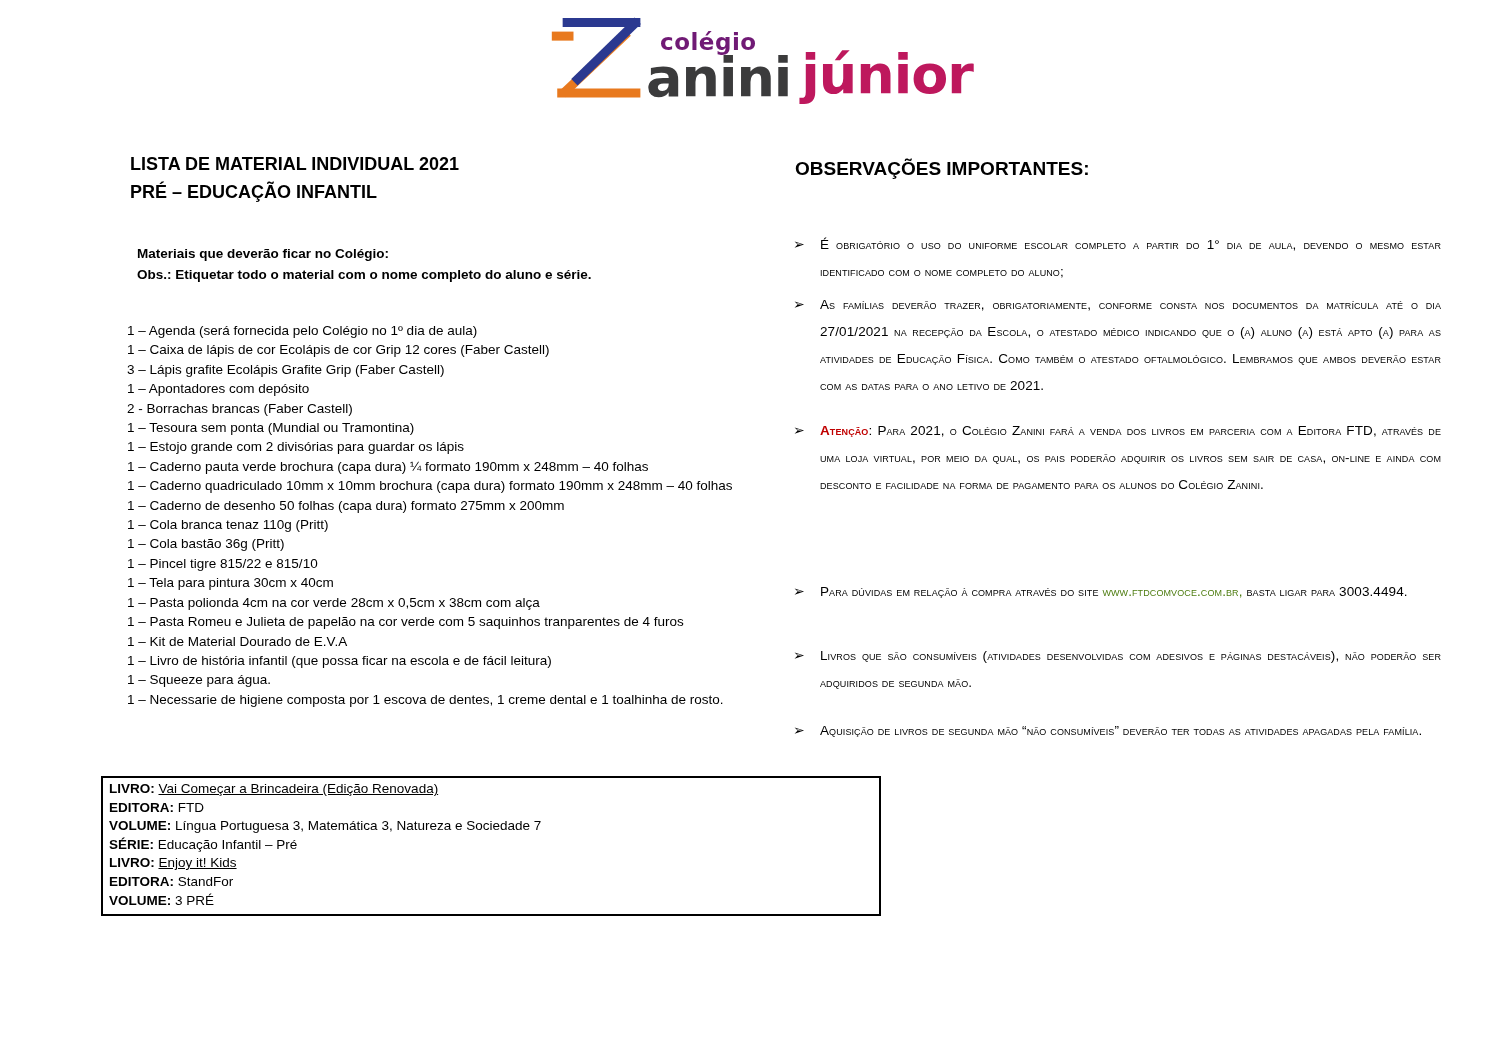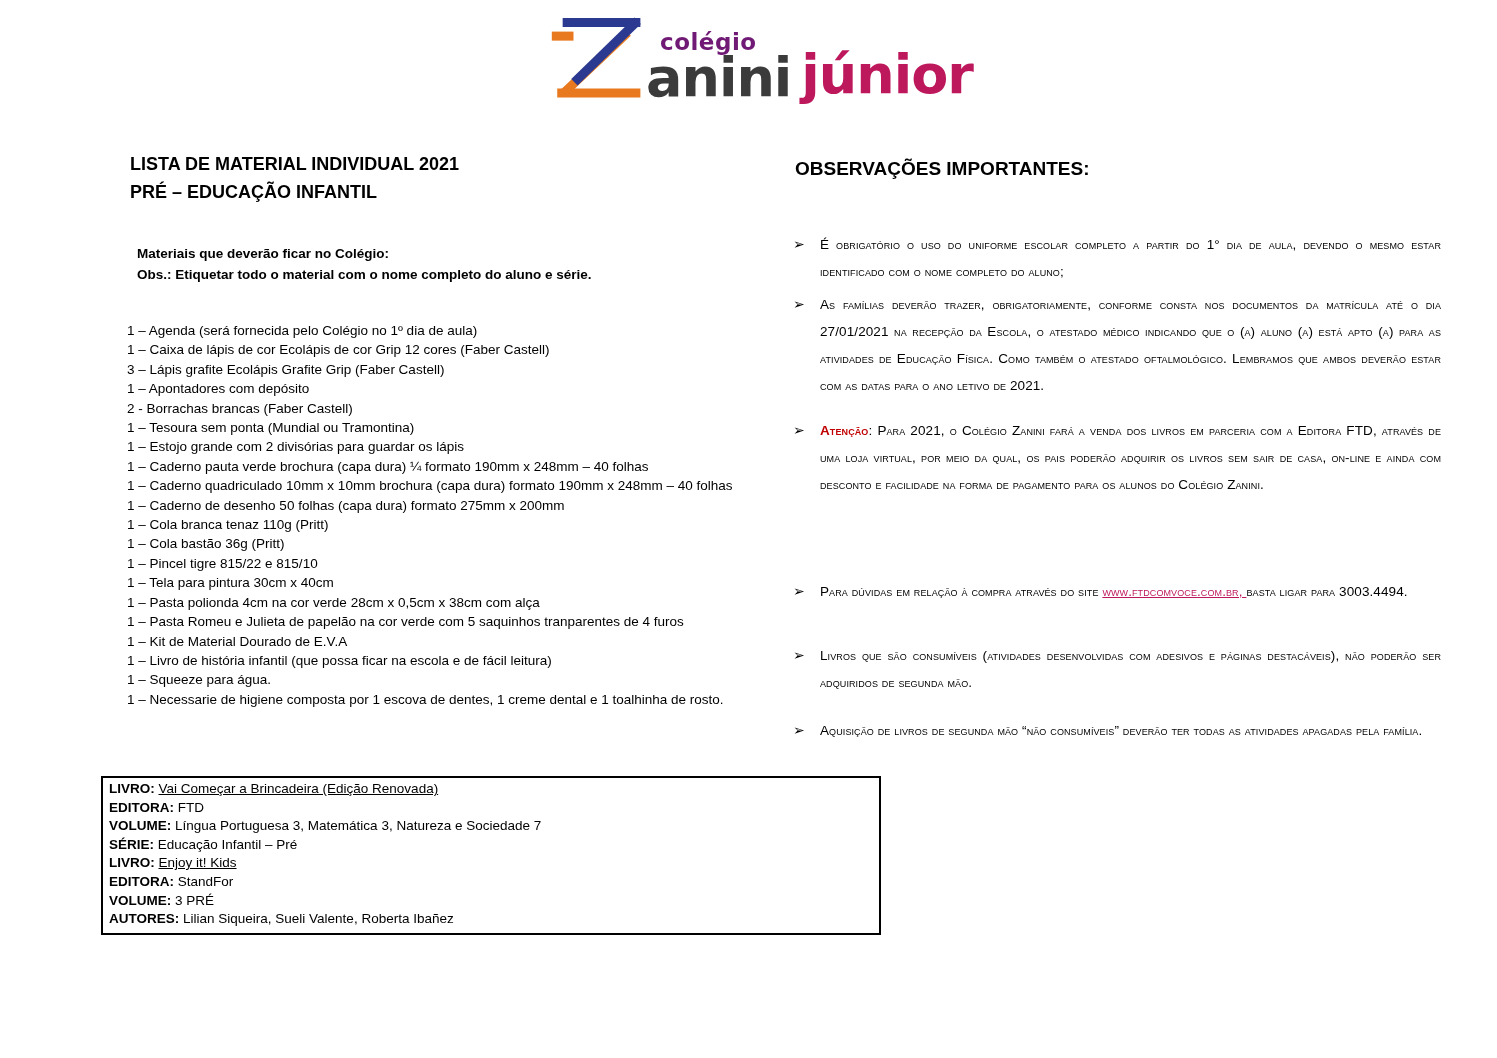--- a/index.html
+++ b/index.html
@@ -70,21 +70,21 @@
   .obs-bullet {
     position:absolute; left:0; top:0;
     font-variant:normal; font-size:14px; line-height:27px;
   }
   .obs-1 { margin-top:6px; }
   .obs-2 { margin-top:18px; }
   .obs-3 { margin-top:80px; }
   .obs-4 { margin-top:37px; }
   .obs-5 { margin-top:21px; }
   .seg-red { color:#c00000; font-weight:bold; }
-  .seg-link { color:#be185d; text-decoration:underline; cursor:pointer; }
+  .seg-link { color:#4d7c0f; cursor:pointer; }
 </style>
 </head>
 <body>
 
 <div class="page">
 
   <div class="logo">
     <svg class="logo-z" viewBox="0 0 104 96" aria-hidden="true">
       <line x1="2" y1="26" x2="26" y2="26" stroke="#e8791e" stroke-width="10"></line>
       <line x1="86" y1="22" x2="14" y2="90" stroke="#e8791e" stroke-width="10"></line>
@@ -133,21 +133,20 @@
     </div>
 
   <div class="book-box">
       <div><span class="box-label">LIVRO: </span><span class="box-underline">Vai Começar a Brincadeira (Edição Renovada)</span></div>
       <div><span class="box-label">EDITORA: </span><span class="">FTD</span></div>
       <div><span class="box-label">VOLUME: </span><span class="">Língua Portuguesa 3, Matemática 3, Natureza e Sociedade 7</span></div>
       <div><span class="box-label">SÉRIE: </span><span class="">Educação Infantil – Pré</span></div>
       <div><span class="box-label">LIVRO: </span><span class="box-underline">Enjoy it! Kids</span></div>
       <div><span class="box-label">EDITORA: </span><span class="">StandFor</span></div>
       <div><span class="box-label">VOLUME: </span><span class="">3 PRÉ</span></div>
-      <div><span class="box-label">AUTORES: </span><span class="">Lilian Siqueira, Sueli Valente, Roberta Ibañez</span></div>
     </div>
 
   <div class="obs-heading">OBSERVAÇÕES IMPORTANTES:</div>
 
   <div class="obs-list">
       <div class="obs-item obs-0"><span class="obs-bullet">➢</span><span>É obrigatório o uso do uniforme escolar completo a partir do 1° dia de aula, devendo o mesmo estar identificado com o nome completo do aluno;</span></div>
       <div class="obs-item obs-1"><span class="obs-bullet">➢</span><span>As famílias deverão trazer, obrigatoriamente, conforme consta nos documentos da matrícula até o dia 27/01/2021 na recepção da Escola, o atestado médico indicando que o (a) aluno (a) está apto (a) para as atividades de Educação Física. Como também o atestado oftalmológico. Lembramos que ambos deverão estar com as datas para o ano letivo de 2021.</span></div>
       <div class="obs-item obs-2"><span class="obs-bullet">➢</span><span class="seg-red">Atenção</span><span>: Para 2021, o Colégio Zanini fará a venda dos livros em parceria com a Editora FTD, através de uma loja virtual, por meio da qual, os pais poderão adquirir os livros sem sair de casa, on-line e ainda com desconto e facilidade na forma de pagamento para os alunos do Colégio Zanini.</span></div>
       <div class="obs-item obs-3"><span class="obs-bullet">➢</span><span>Para dúvidas em relação à compra através do site </span><span class="seg-link">www.ftdcomvoce.com.br, </span><span> basta ligar para 3003.4494.</span></div>
       <div class="obs-item obs-4"><span class="obs-bullet">➢</span><span>Livros que são consumíveis (atividades desenvolvidas com adesivos e páginas destacáveis), não poderão ser adquiridos de segunda mão.</span></div>

